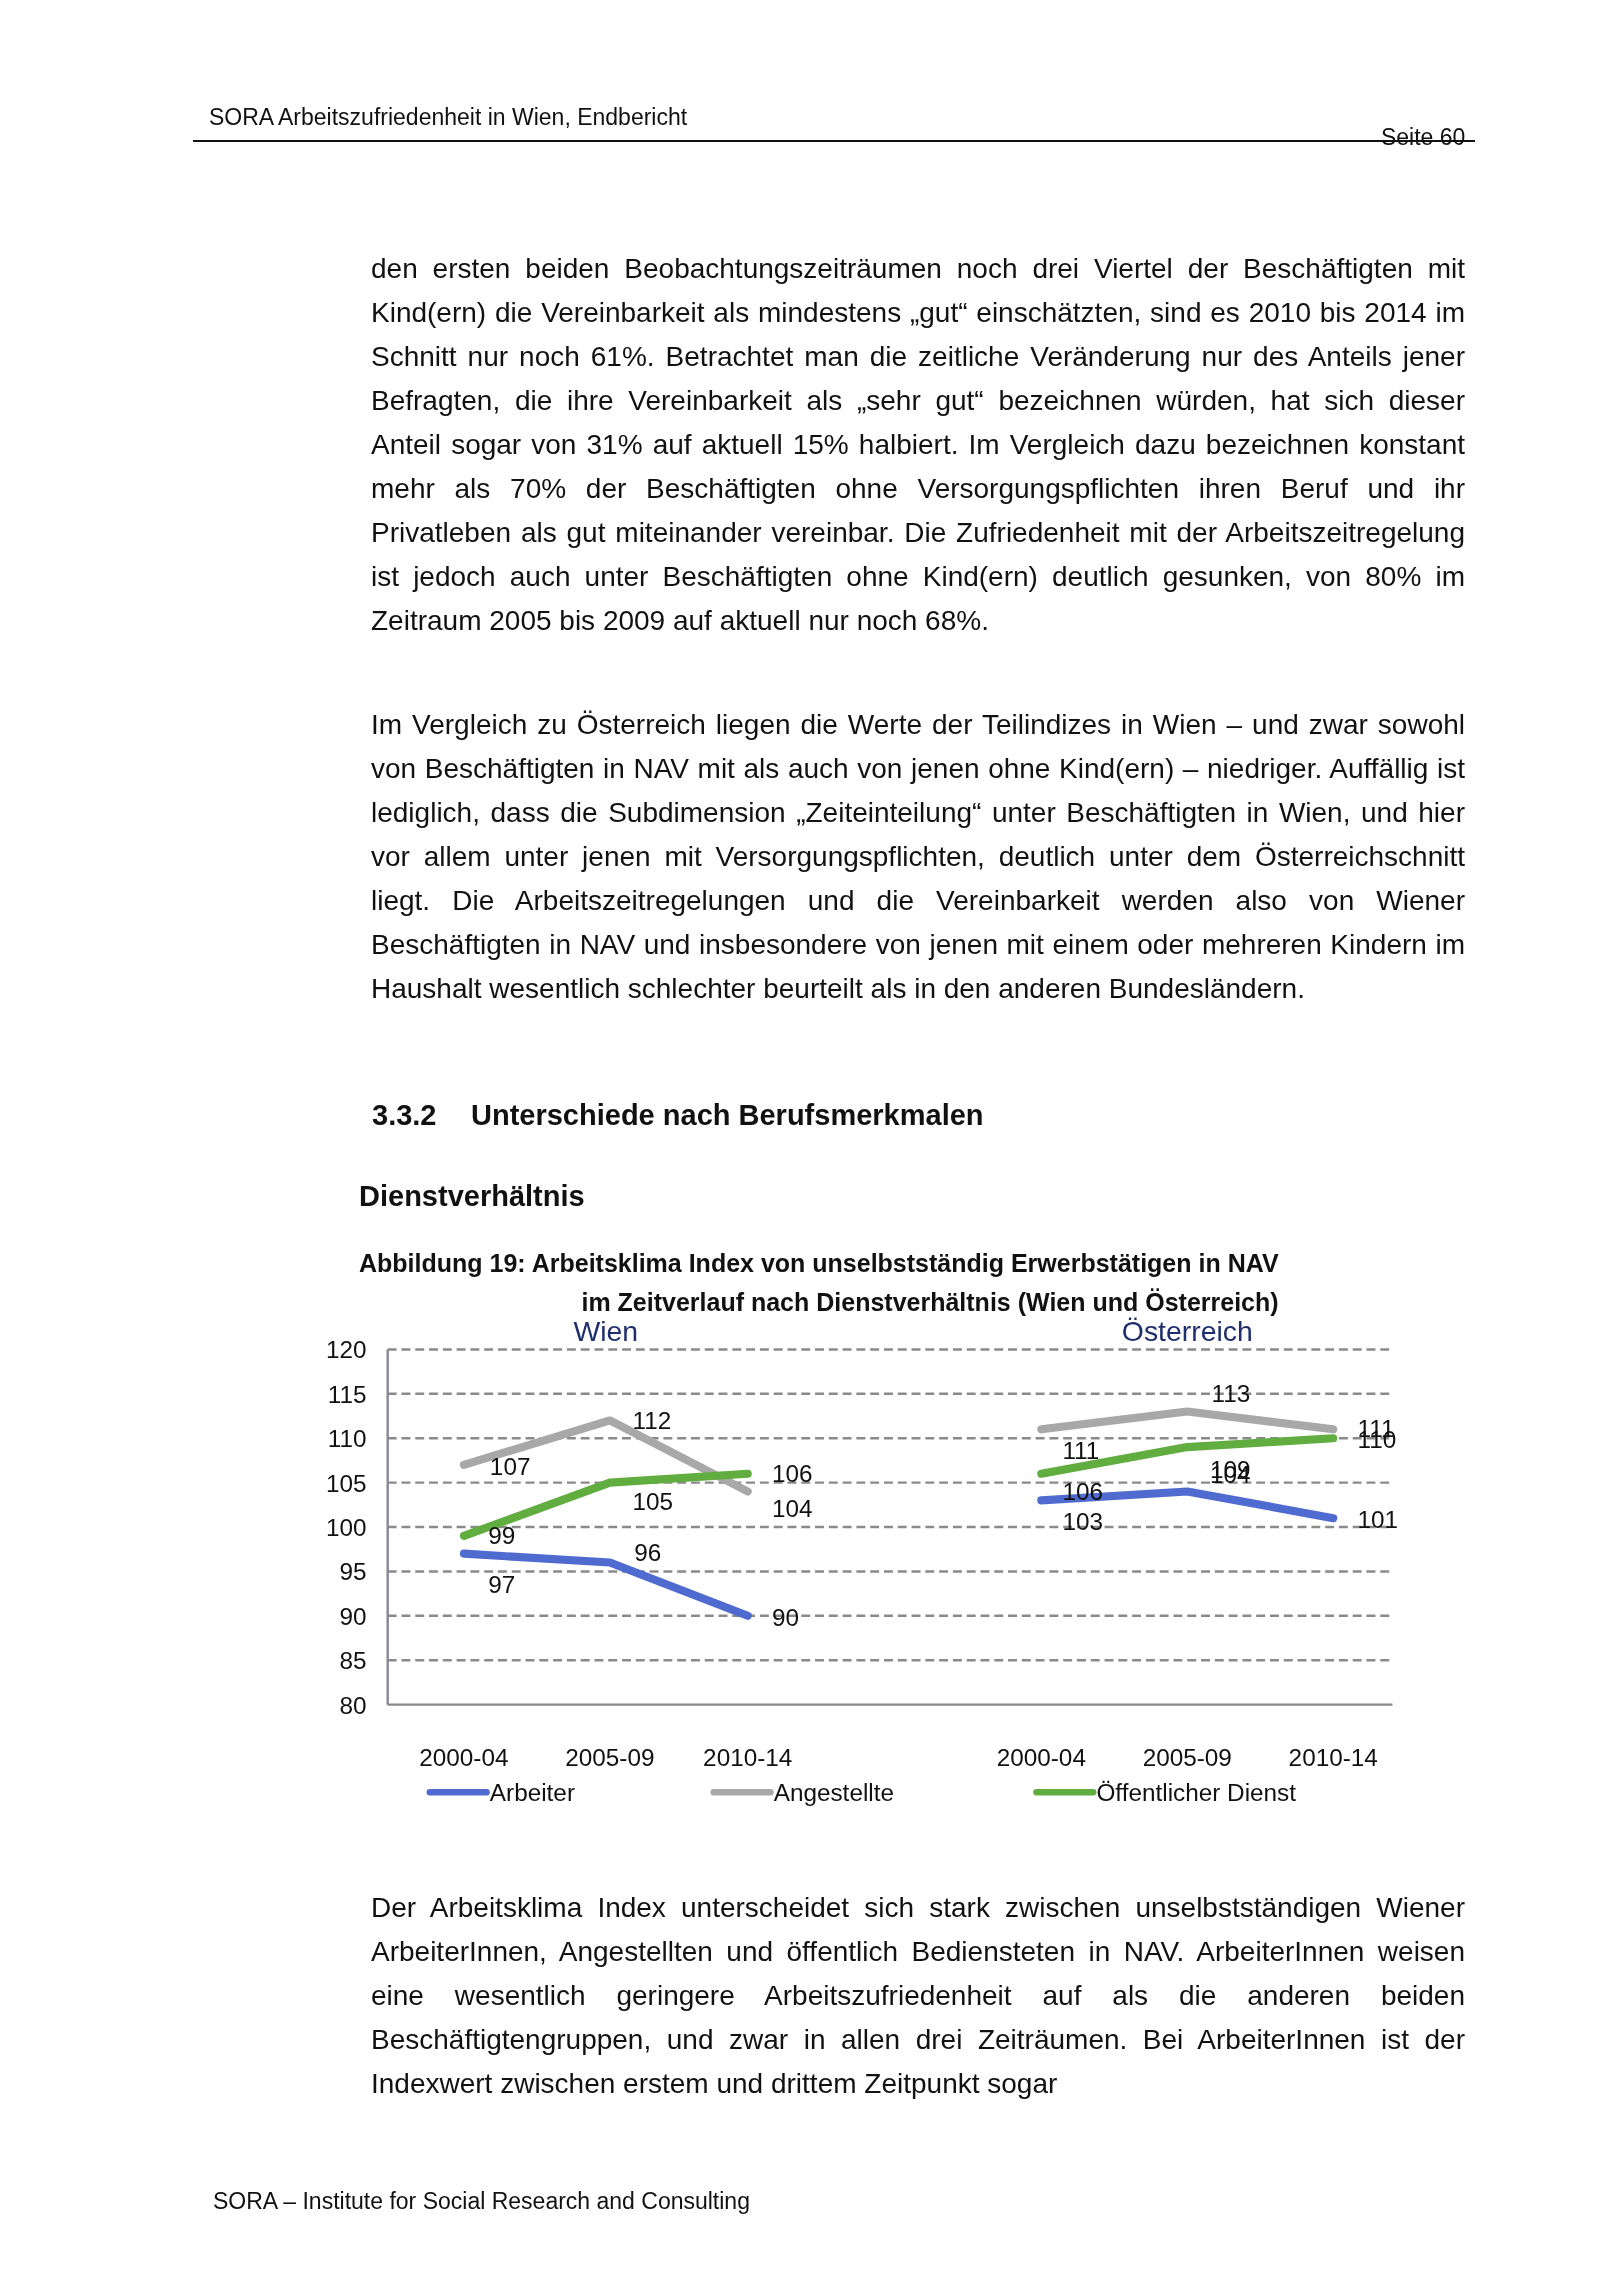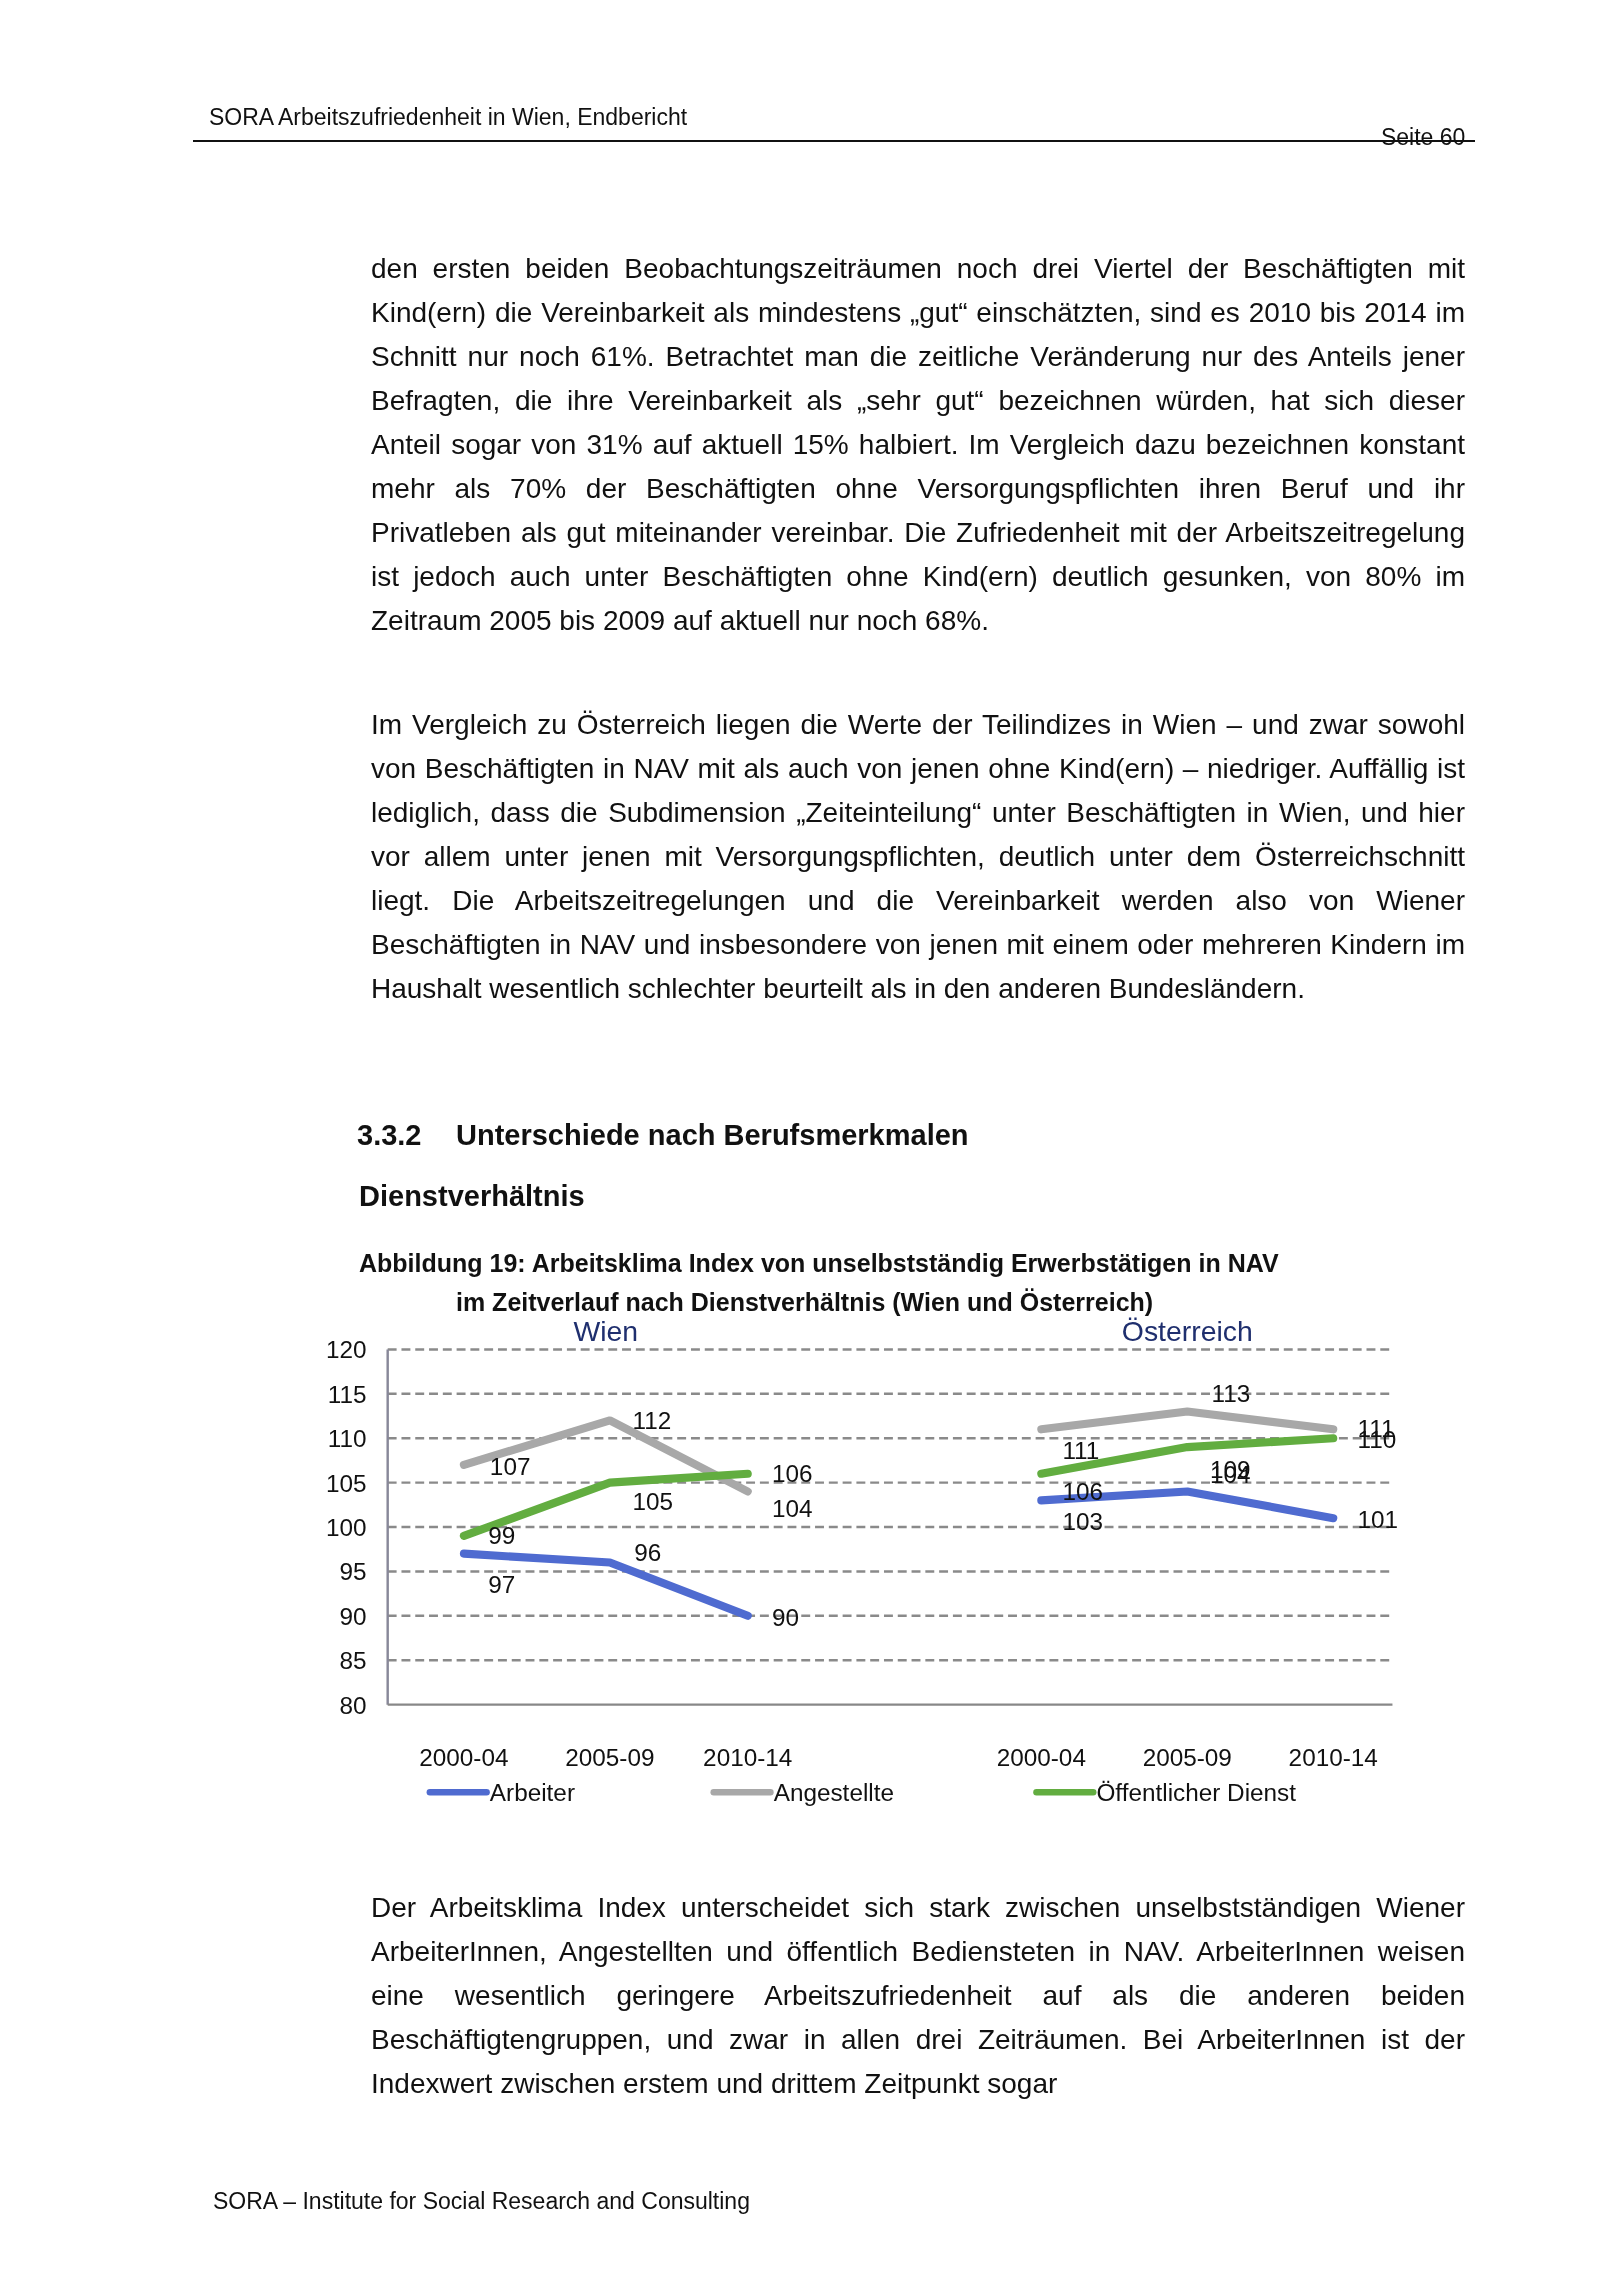--- a/index.html
+++ b/index.html
@@ -9,25 +9,25 @@
                   border-bottom: 2.4px solid #111; font-size: 23px; }
   .running-head .left { position: absolute; left: 16px; top: 0; }
   .running-head .right { position: absolute; right: 9.7px; top: 0; margin-top: 20px; }
   .body-text { position: absolute; left: 359px; width: 1118px; font-size: 28px; line-height: 44px;
                text-align: justify; }
   .body-text p { margin: 12px; }
   .p1 { top: 235px; }
   .p2 { top: 691px; }
   .p3 { top: 1874px; }
   b { font-weight: normal; }
-  .section-heading { position: absolute; left: 357px; top: 1099px; font-size: 29px; font-weight: bold; margin-top: 20px; }
+  .section-heading { position: absolute; left: 372px; top: 1099px; font-size: 29px; font-weight: bold; }
   .section-heading .num { display: inline-block; width: 99px; }
   .sub-heading { position: absolute; left: 359px; top: 1180px; font-size: 29px; font-weight: bold; }
   .figure-caption { position: absolute; left: 359px; top: 1244px; font-size: 25px; font-weight: bold; line-height: 39px; }
-  .figure-caption .line2 { padding-left: 97px; }
+  .figure-caption .line2 { padding-left: 97px; text-align: right; }
   #chart { position: absolute; left: 0; top: 0; width: 1622px; height: 2295px; pointer-events: none; }
   #chart text { font-family: "Liberation Sans", "DejaVu Sans", sans-serif; }
   .footer { position: absolute; left: 193px; top: 2188px; font-size: 23px; margin-left: 20px; }
 </style>
 </head>
 <body>
 
 <div class="running-head">
   <span class="left">SORA Arbeitszufriedenheit in Wien, Endbericht</span>
   <span class="right">Seite 60</span>

